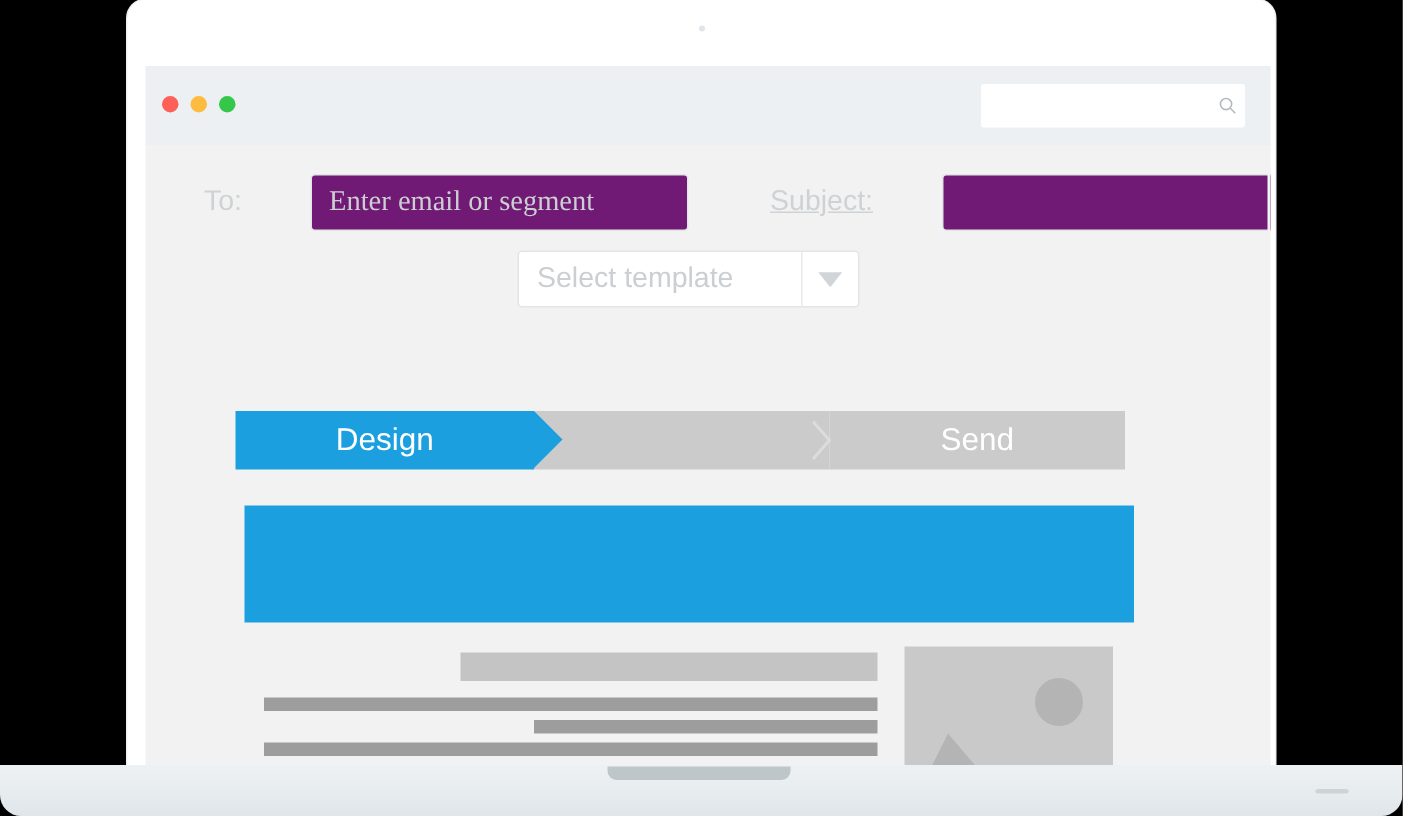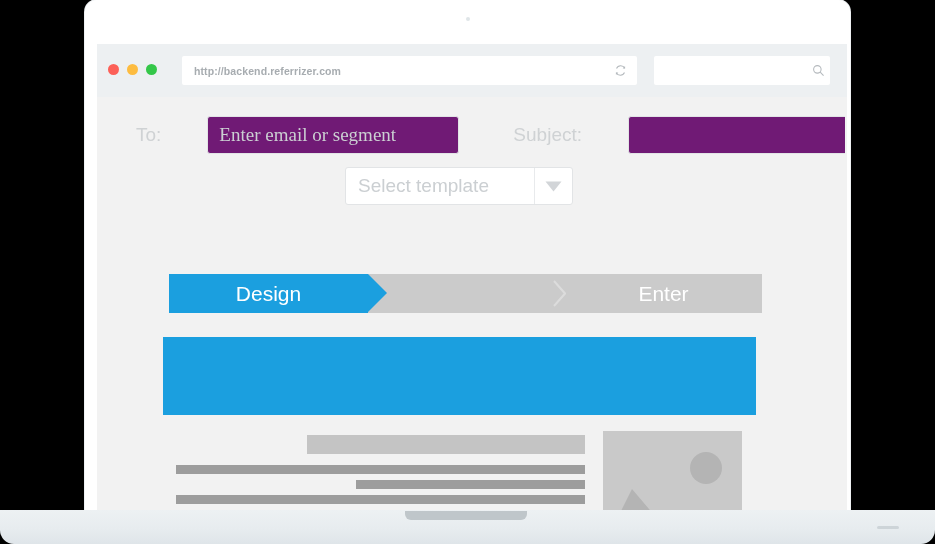--- a/index.html
+++ b/index.html
@@ -162,21 +162,21 @@
     display: flex;
     align-items: center;
     gap: 36px;
   }
   .field-label {
     font-size: 19px;
     color: #cfd2d4;
     font-weight: normal;
   }
   #to-label { margin-left: 39px; margin-right: 10px; }
-  #subject-label { margin-left: 18px; margin-right: 10px; }
+  #subject-label { margin-left: 18px; margin-right: 10px; text-decoration: underline; }
 
   .text-input {
     background: #701a75;
     border: 1px solid #e2e4e6;
     border-radius: 3px;
     height: 38px;
     box-sizing: border-box;
     font-size: 19px;
     font-family: Liberation Serif, serif;
     color: #8d9296;
@@ -210,21 +210,21 @@
     height: 100%;
     border-left: 1px solid #e8eaec;
     display: flex;
     align-items: center;
     justify-content: center;
   }
 
   
   #steps {
     position: absolute;
-    left: 72px; top: 177px;
+    left: 60px; top: 177px;
     width: 685px; height: 39px;
     display: flex;
   }
   .step {
     position: relative;
     height: 39px;
     display: flex;
     align-items: center;
     justify-content: center;
     font-size: 21px;
@@ -304,31 +304,20 @@
   <div id="screen">
 
     <div id="browser-chrome">
 
       <div id="traffic-lights">
         <span class="dot red"></span>
         <span class="dot amber"></span>
         <span class="dot green"></span>
       </div>
 
-      <div id="url-bar">
-        <div id="url-text">http://backend.referrizer.com</div>
-        <div id="reload-button">
-          <svg width="13" height="13" viewBox="0 0 16 16">
-            <path d="M13.2 5.3A5.6 5.6 0 0 0 3.1 5.6" fill="none" stroke="#b4b9bd" stroke-width="1.3"></path>
-            <path d="M13.6 2.6l.1 3-3-.2z" fill="#b4b9bd"></path>
-            <path d="M2.8 10.7a5.6 5.6 0 0 0 10.1-.3" fill="none" stroke="#b4b9bd" stroke-width="1.3"></path>
-            <path d="M2.4 13.4l-.1-3 3 .2z" fill="#b4b9bd"></path>
-          </svg>
-        </div>
-      </div>
 
       <div id="search-bar">
         <input id="search-input" type="text" value="" placeholder="" style="">
         <div id="search-icon-wrap">
           <svg width="13" height="13" viewBox="0 0 16 16">
             <circle cx="6.6" cy="6.6" r="4.6" fill="none" stroke="#b4b9bd" stroke-width="1.3"></circle>
             <line x1="10.1" y1="10.1" x2="14.2" y2="14.2" stroke="#b4b9bd" stroke-width="1.3"></line>
           </svg>
         </div>
       </div>
@@ -359,21 +348,21 @@
           <span class="step-arrow"></span>
         </div>
 
         <div class="step inactive">
           <svg class="step-chevron" viewBox="0 0 13 27">
             <polyline points="1,1 12,13.5 1,26" fill="none" stroke="#dcdcdc" stroke-width="2"></polyline>
           </svg>
         </div>
 
         <div class="step inactive">
-          <span>Enter</span>
+          <span>Send</span>
         </div>
       </div>
 
       <div id="hero-banner"></div>
 
       <div id="skeleton">
         <div id="sk-heading"></div>
         <div class="sk-bar" id="sk-l1"></div>
         <div class="sk-bar" id="sk-l2"></div>
         <div class="sk-bar" id="sk-l3"></div>

